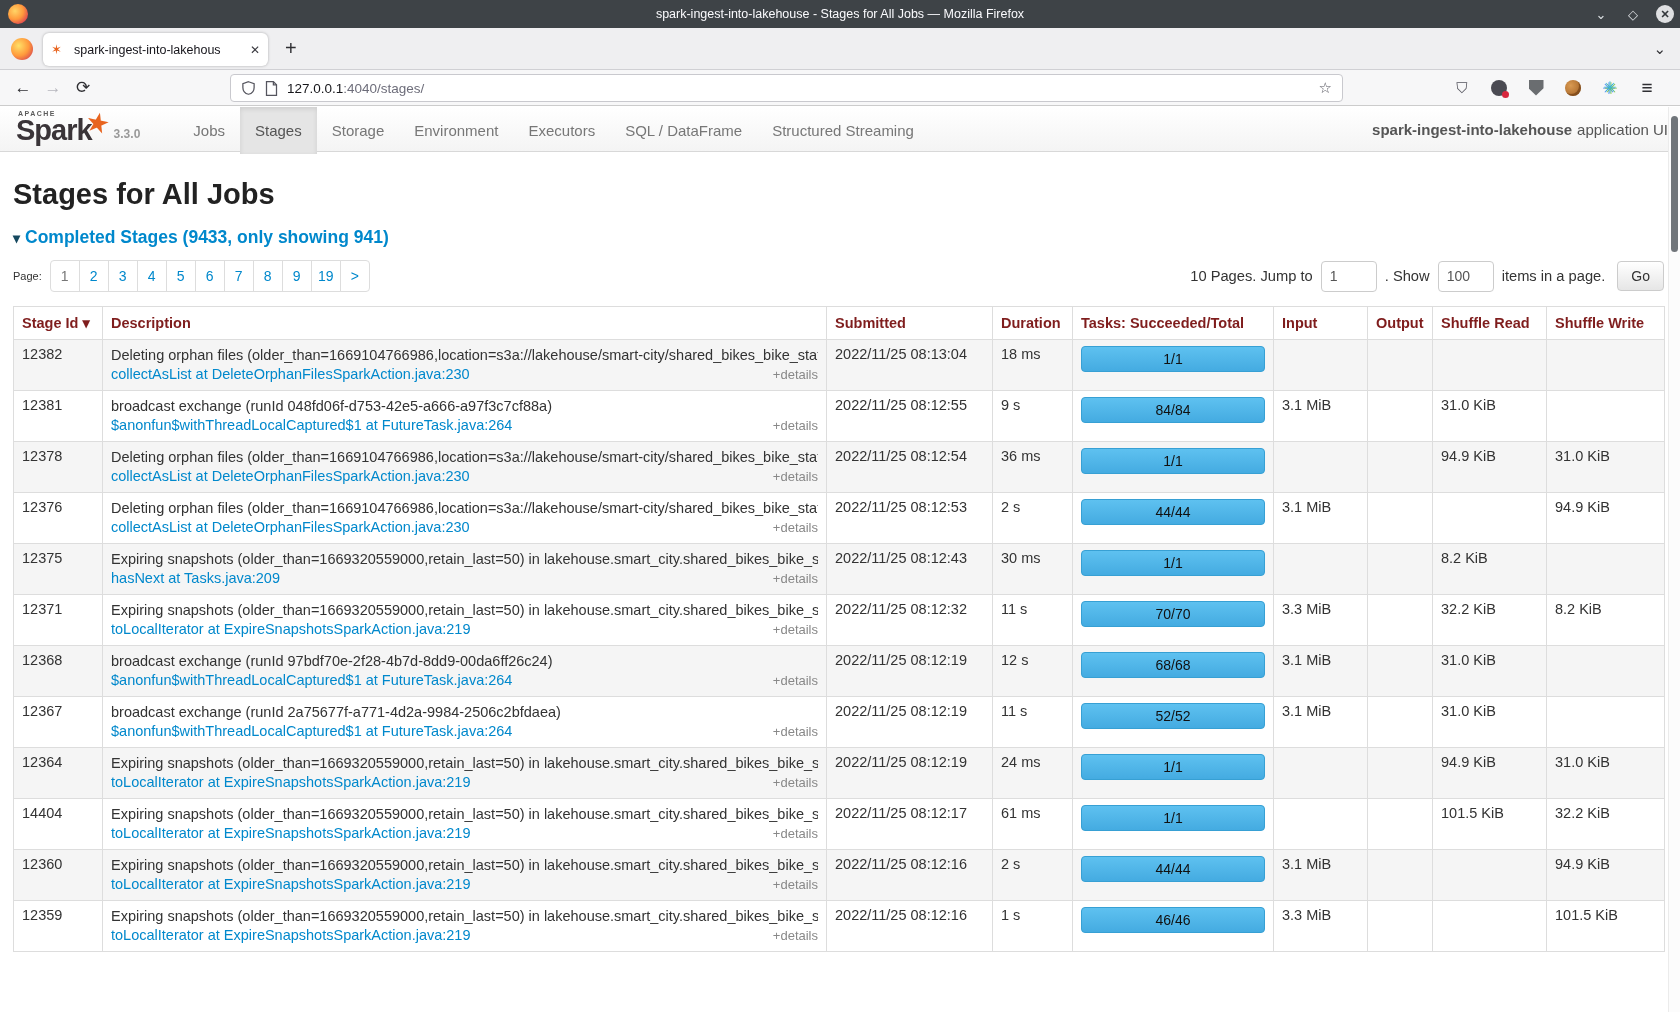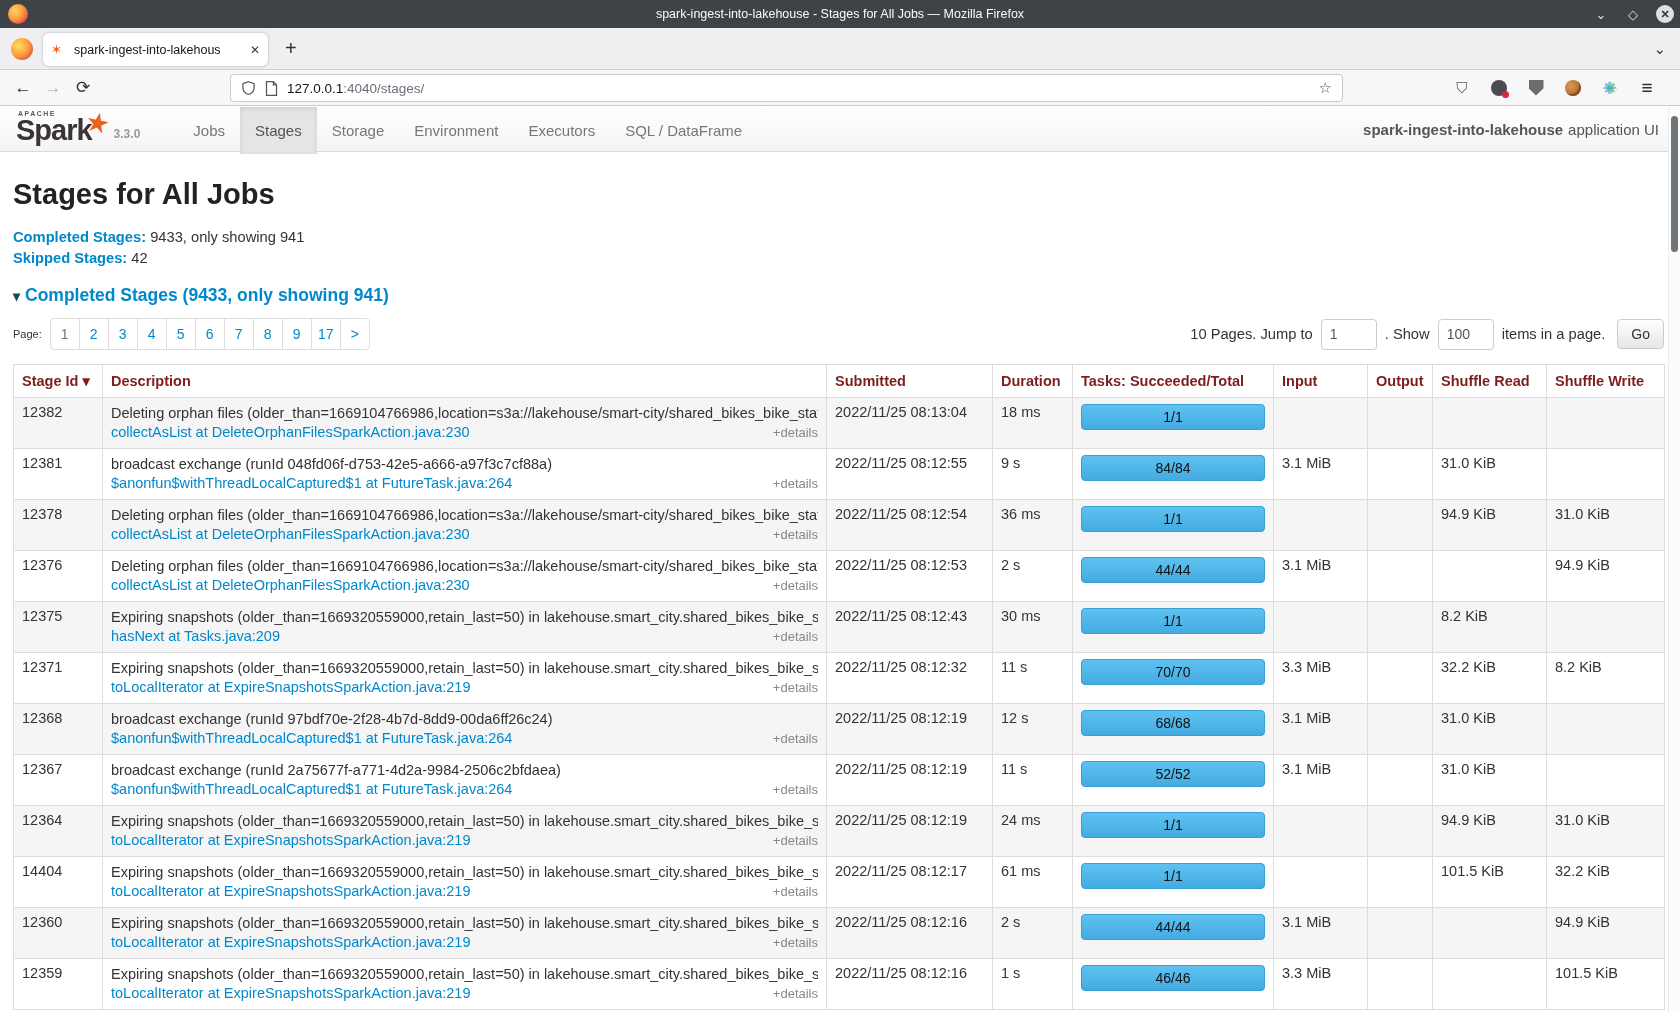--- a/index.html
+++ b/index.html
@@ -56,21 +56,21 @@
     display:flex; align-items:stretch; position:relative; }
   .spark-logo { display:flex; align-items:flex-end; padding:4px 10px 6px 16px; position:relative; }
   .spark-word { font-size:29px; font-weight:bold; color:#3a3438; letter-spacing:-1px; line-height:30px; position:relative; }
   .spark-apache { position:absolute; top:3px; left:18px; font-size:7px; font-weight:bold; letter-spacing:1.5px; color:#5a5a5a; }
   .spark-star { position:absolute; top:-7px; right:-16px; font-size:24px; color:#e8641f; transform:rotate(12deg); }
   .spark-ver { font-size:12px; font-weight:bold; color:#999; margin-left:22px; padding-bottom:4px; }
   .spark-nav ul { list-style:none; display:flex; margin-left:28px; }
   .spark-nav li a { display:flex; align-items:center; height:47px; padding:0 15px; font-size:15px; color:#777;
     text-decoration:none; cursor:pointer; }
   .spark-nav li.active a { background:#e5e5e5; color:#555; box-shadow:inset 0 2px 5px rgba(0,0,0,.1); }
-  .spark-appname { position:absolute; right:9px; top:0; height:45px; display:flex; align-items:center; font-size:15px; color:#555; }
+  .spark-appname { position:absolute; right:0; top:0; height:45px; display:flex; align-items:center; font-size:15px; color:#555; }
   .spark-appname b { margin-right:5px; }
 
   
   .content { padding:26px 4px 8px 13px; }
   h3.page-title { font-size:29px; font-weight:bold; color:#222; margin-bottom:16px; }
   .summary { list-style:none; margin-bottom:16px; }
   .summary li { font-size:14.7px; color:#333; line-height:21px; }
   .summary .slabel { color:#0088cc; font-weight:bold; }
   .section-head { font-size:17.5px; font-weight:bold; color:#0088cc; margin:14px 0 12px; cursor:pointer; }
   .section-head .tri { font-size:14px; margin-right:5px; color:#15485f; }
@@ -185,58 +185,51 @@
         </li>
         <li>
           <a>Environment</a>
         </li>
         <li>
           <a>Executors</a>
         </li>
         <li>
           <a>SQL / DataFrame</a>
         </li>
+        <li>
+          <a>Structured Streaming</a>
+        </li>
       </ul>
     <div class="spark-appname">
       <b>spark-ingest-into-lakehouse</b>
       <span>application UI</span>
     </div>
   </div>
 
   <div class="content">
     <h3 class="page-title">Stages for All Jobs</h3>
 
-    <ul class="summary">
-      <li>
-        <span class="slabel">Completed Stages:</span>
-        <span>9433, only showing 941</span>
-      </li>
-      <li>
-        <span class="slabel">Skipped Stages:</span>
-        <span>42</span>
-      </li>
-    </ul>
 
     <div class="section-head">
       <span class="tri">▾</span><span>Completed Stages (9433, only showing 941)</span>
     </div>
 
     <div class="pgrow">
       <span class="pglabel">Page:</span>
       <div class="pager" id="pager">
           <a class="current">1</a>
           <a>2</a>
           <a>3</a>
           <a>4</a>
           <a>5</a>
           <a>6</a>
           <a>7</a>
           <a>8</a>
           <a>9</a>
-          <a>17</a>
+          <a>19</a>
           <a>&gt;</a>
         </div>
       <div class="pg-right">
         <span>10 Pages. Jump to</span>
         <input value="1" style="">
         <span>. Show</span>
         <input value="100" style="">
         <span>items in a page.</span>
         <button class="go-btn">Go</button>
       </div>

